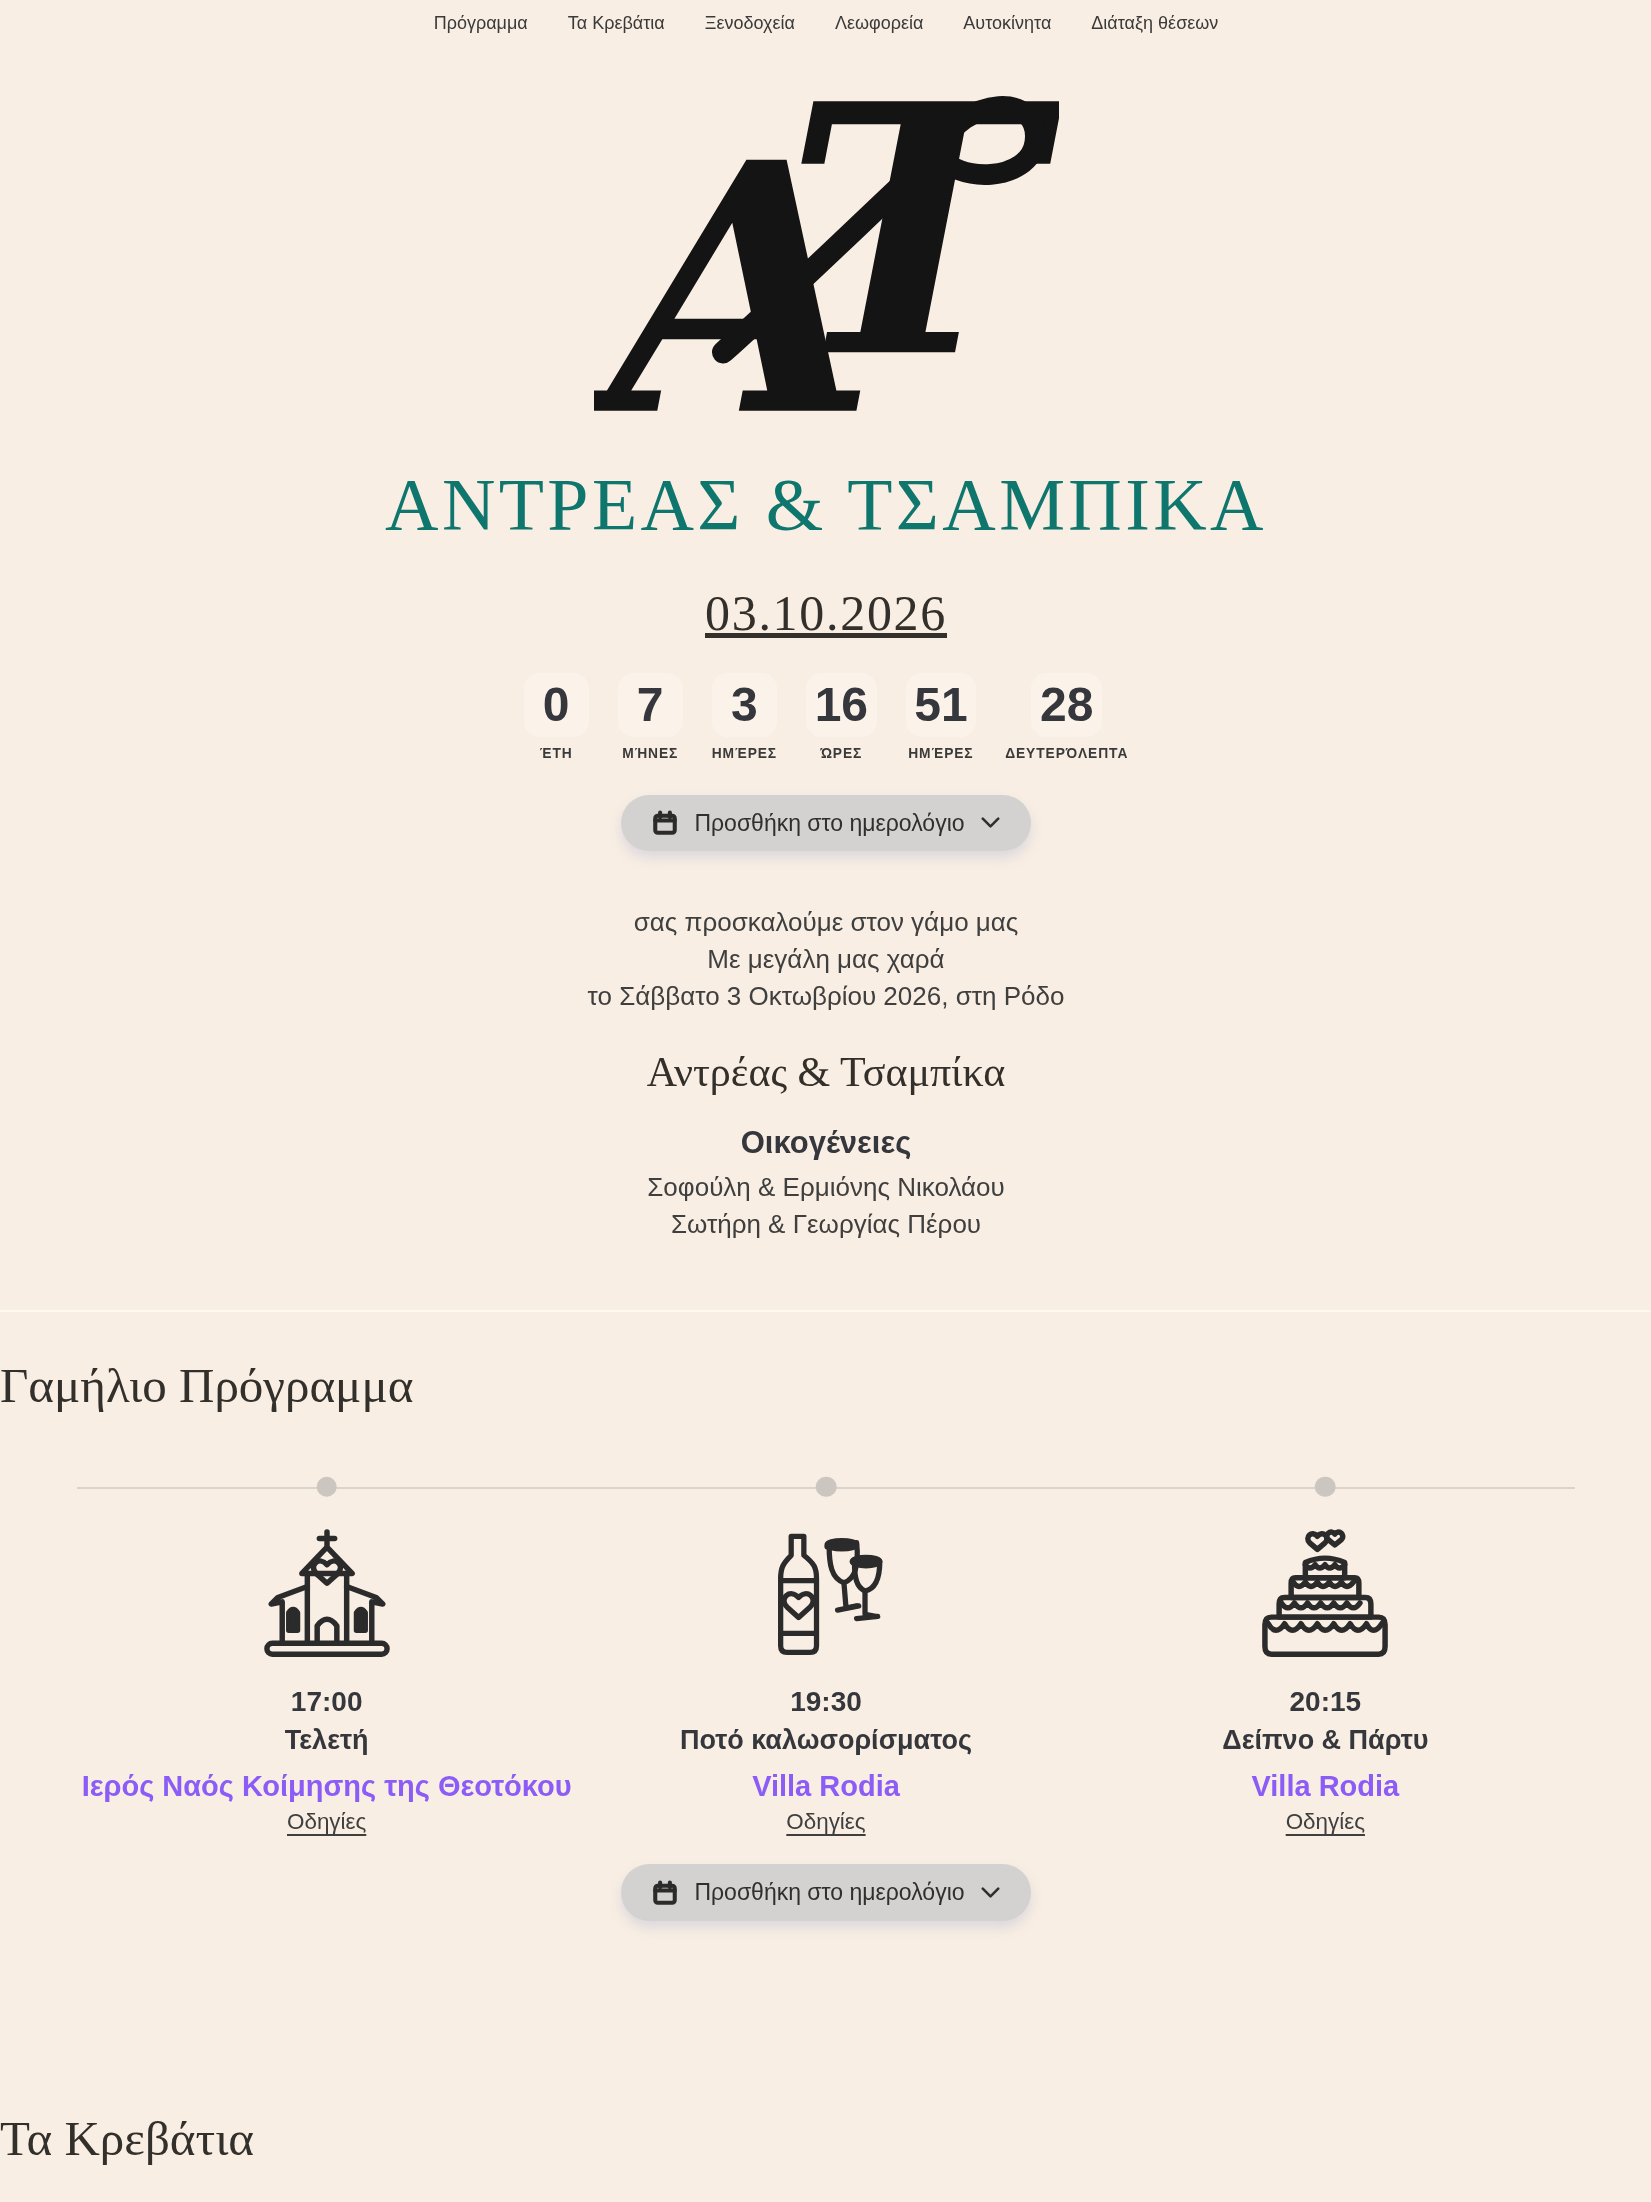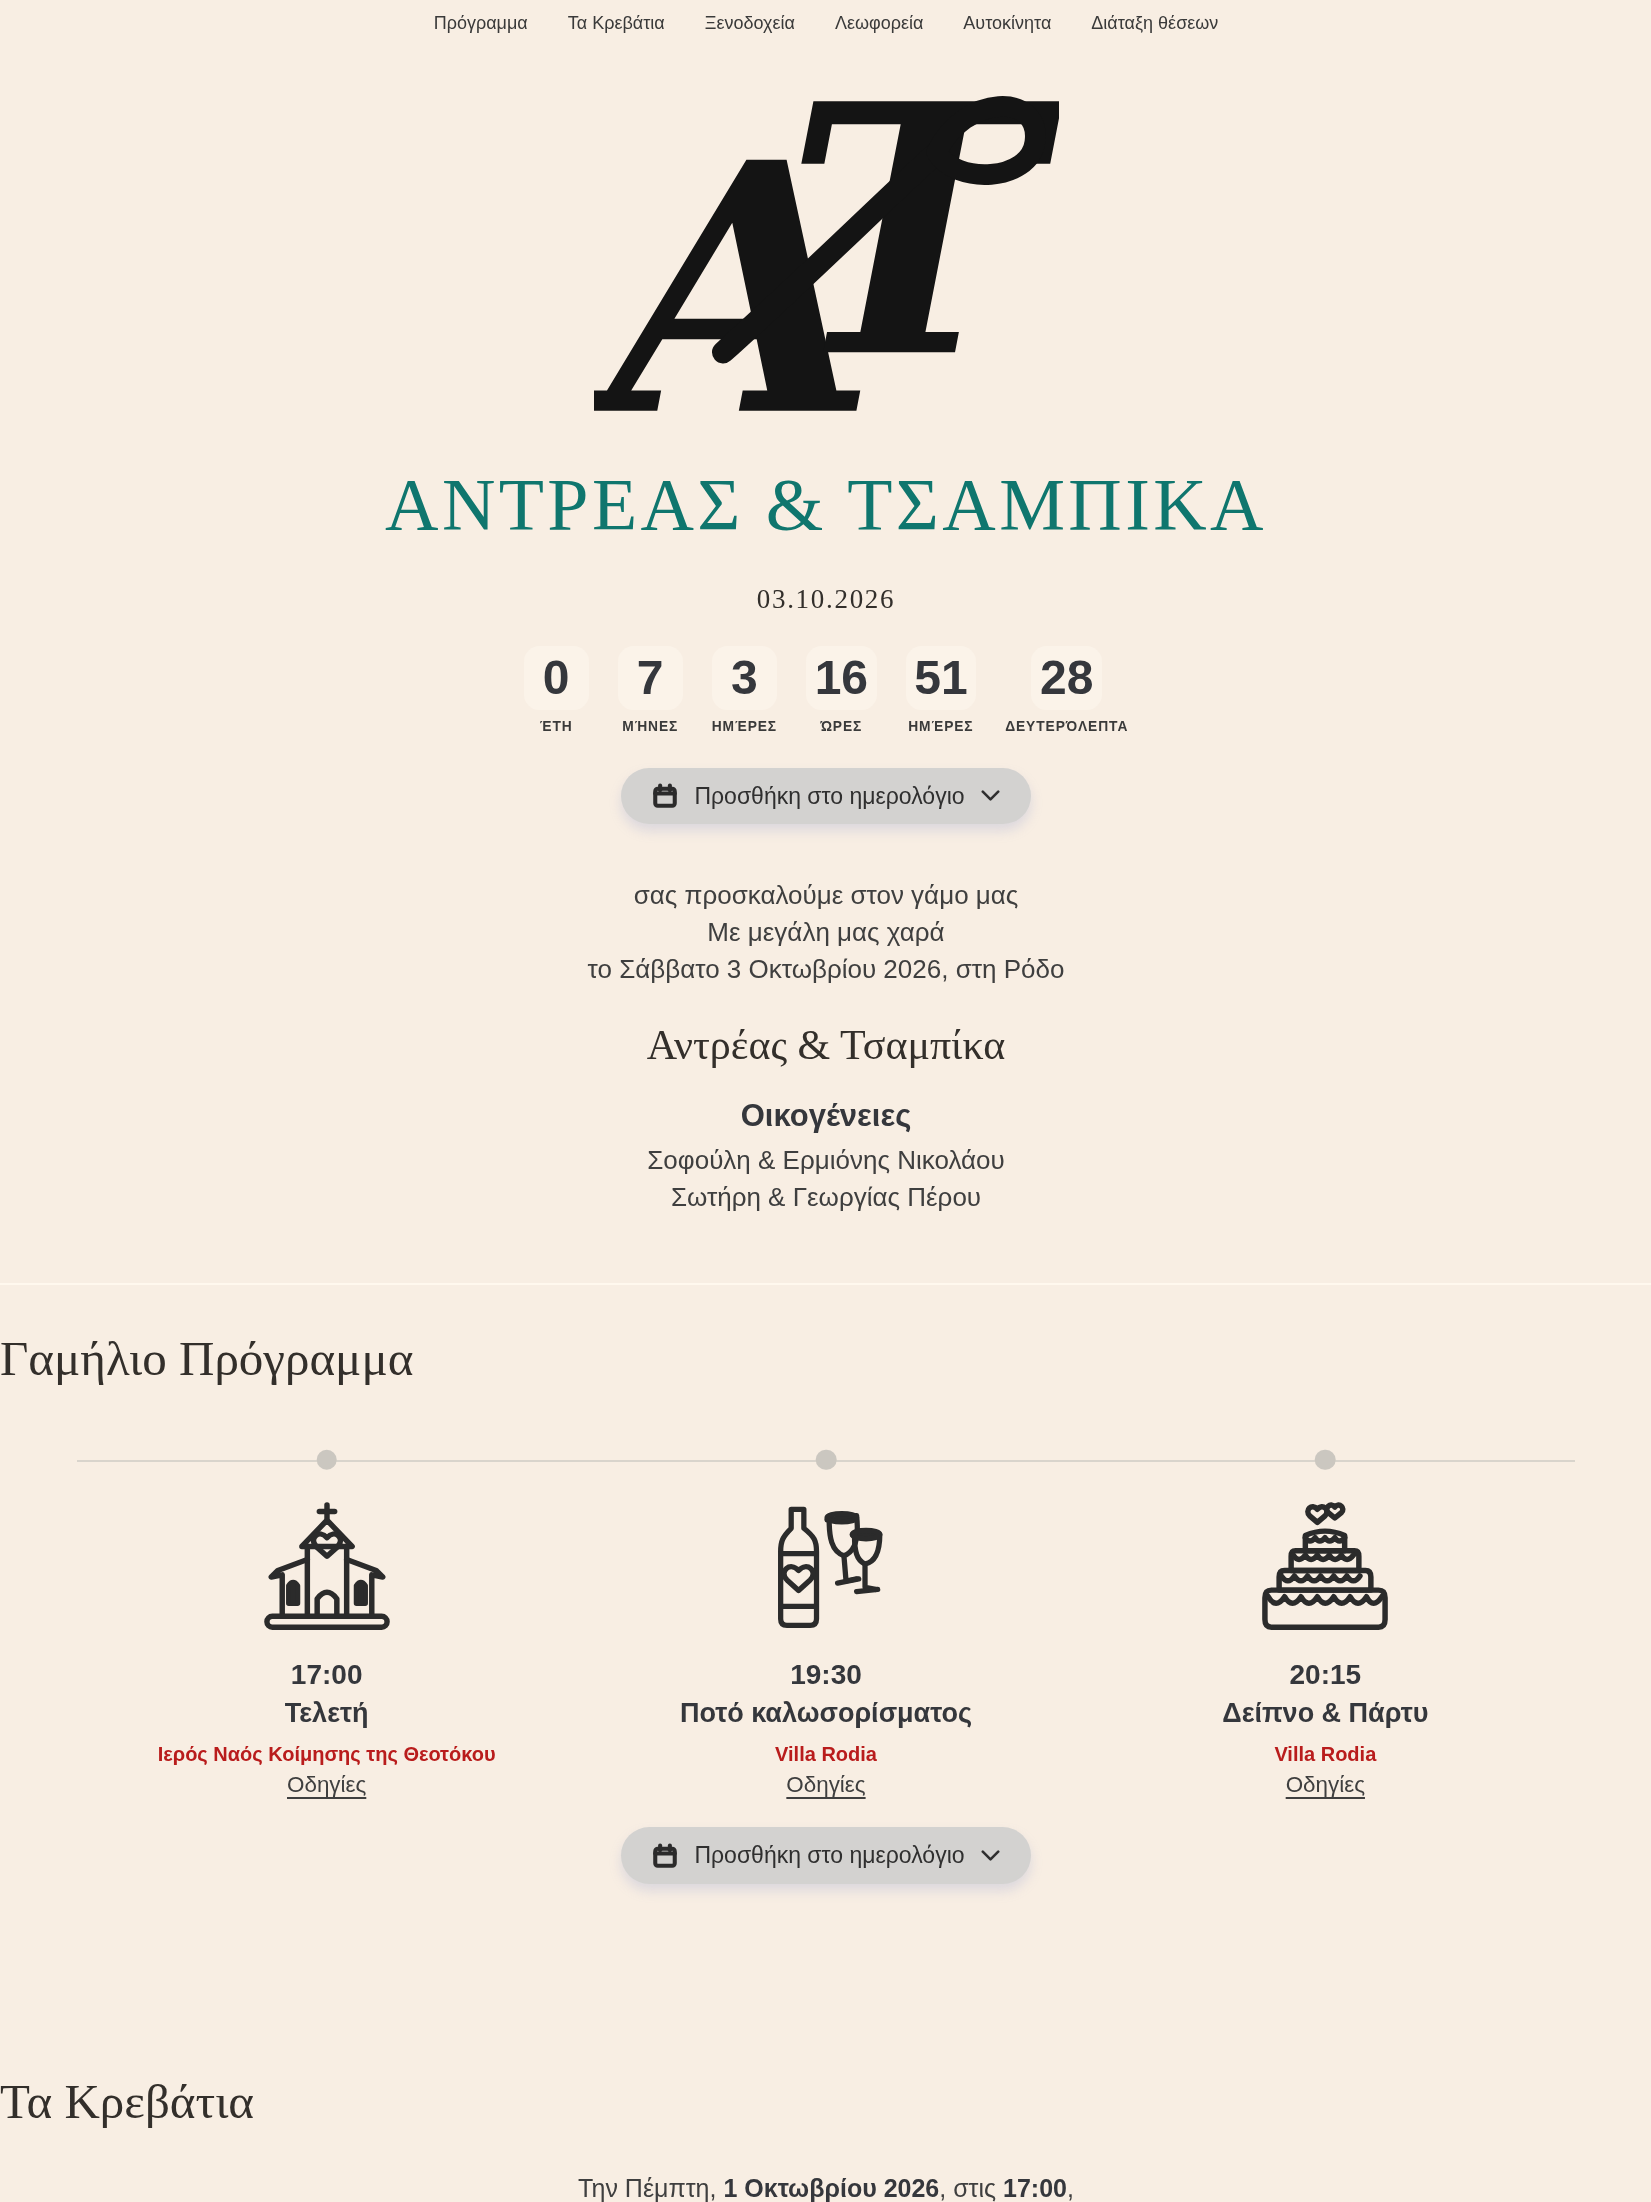--- a/index.html
+++ b/index.html
@@ -31,23 +31,24 @@
     margin-top:15.5px;
     text-align:center;
     font-size:74px;
     letter-spacing:3.4px;
     color:#0f766e;
     font-weight:400;
   }
   .hero-date {
     margin-top:36px;
     text-align:center;
-    font-size:27px;
+    font-size:50px;
     letter-spacing:1.7px;
     color:#332f2b;
+    text-decoration:underline;
   }
 
   
   .countdown {
     margin-top:31px;
     display:flex;
     justify-content:center;
     align-items:flex-start;
     gap:29px;
   }
@@ -157,21 +158,21 @@
 
   .events {
     margin:24px 77px 0;
     display:grid;
     grid-template-columns:1fr 1fr 1fr;
   }
   .event { text-align:center; }
   .event .ev-icon { height:146px; display:flex; align-items:flex-end; justify-content:center; }
   .event .ev-time { margin-top:19px; font-size:28px; font-weight:700; color:#35373c; }
   .event .ev-title { margin-top:6.9px; font-size:27px; font-weight:700; color:#35373c; }
-  .event .ev-location { margin-top:13.8px; font-size:20px; font-weight:700; color:#b91c1c; }
+  .event .ev-location { margin-top:13.8px; font-size:29px; font-weight:700; color:#8b5cf6; }
   .event .ev-link {
     display:inline-block;
     margin-top:6.9px;
     font-size:22.4px;
     color:#3f3f3f;
     text-decoration:underline;
     text-underline-offset:5.2px;
     cursor:pointer;
   }
 

